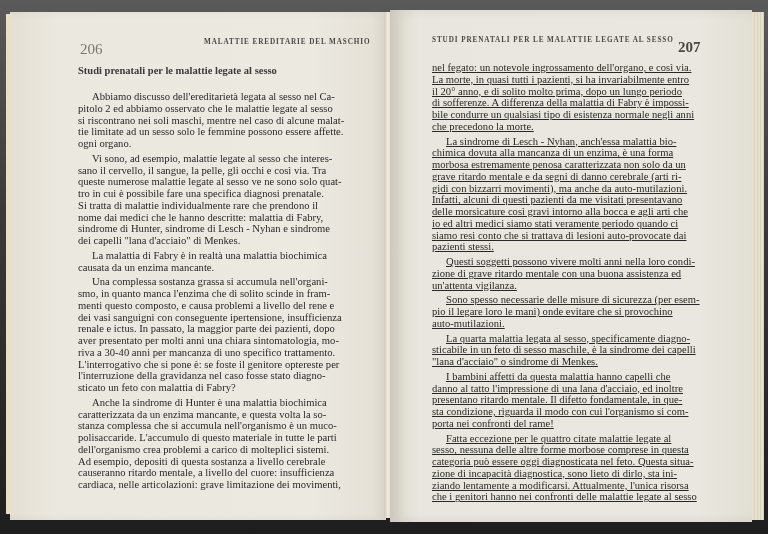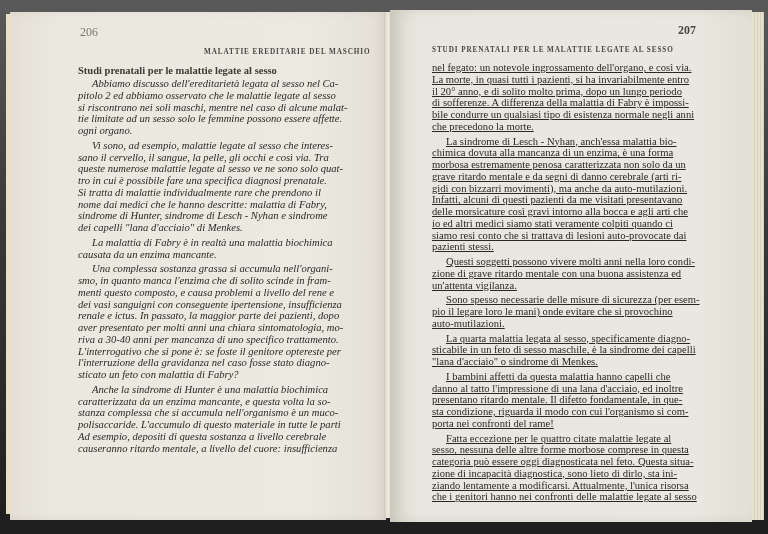--- a/index.html
+++ b/index.html
@@ -36,40 +36,40 @@
   }
   .right-edges {
     position: absolute; left: 744px; top: 4px; width: 12px; height: 508px;
     background: repeating-linear-gradient(90deg, #e6e1cf 0 2px, #d8d2bd 2px 3px);
   }
   .spine {
     position: absolute; left: 376px; top: 4px; width: 8px; height: 506px;
     background: linear-gradient(90deg, #cfc9b8, #f0ece2, #d5cfbe);
   }
   .running-head {
-    position: absolute; top: 36px;
+    position: absolute; top: 26px;
     font-size: 7.2px; letter-spacing: 0.9px;
     font-weight: bold; color: #4a4844;
   }
   .page-num {
-    position: absolute; top: 13px; font-size: 12px; color: #4a4844;
+    position: absolute; top: 29px; font-size: 15px; color: #4a4844;
   }
   .page-left .page-num { left: 70px; font-weight: normal; color: #7a776f; }
   .page-left .running-head { left: 194px; }
   .page-right .running-head { left: 42px; }
   .page-right .page-num { left: 288px; font-weight: bold; }
   .section-title {
     position: absolute; left: 68px; top: 53px;
     font-size: 10.5px; font-weight: bold; color: #3c3a36;
   }
   .text {
     position: absolute; font-size: 10.6px; line-height: 11.75px;
     text-align: justify;
   }
-  .page-left .text { left: 68px; top: 66px; width: 266px; font-style: italic; }
+  .page-left .text { left: 68px; top: 79px; width: 266px; }
   .page-right .text { left: 42px; top: 52px; width: 275px; text-decoration: underline; }
   .line { display: block; white-space: nowrap; height: 11.75px; }
   .line.ind { text-indent: 14px; }
   .para-gap { display: block; height: 3px; }
 </style>
 </head>
 <body>
 
 <div class="bg-top"></div>
 
@@ -108,22 +108,24 @@
         <span class="line">aver presentato per molti anni una chiara sintomatologia, mo-</span>
         <span class="line">riva a 30-40 anni per mancanza di uno specifico trattamento.</span>
         <span class="line">L'interrogativo che si pone è: se foste il genitore optereste per</span>
         <span class="line">l'interruzione della gravidanza nel caso fosse stato diagno-</span>
         <span class="line">sticato un feto con malattia di Fabry?</span>
         <span class="para-gap"></span>
         <span class="line ind">Anche la sindrome di Hunter è una malattia biochimica</span>
         <span class="line">caratterizzata da un enzima mancante, e questa volta la so-</span>
         <span class="line">stanza complessa che si accumula nell'organismo è un muco-</span>
         <span class="line">polisaccaride. L'accumulo di questo materiale in tutte le parti</span>
+        <span class="line">dell'organismo crea problemi a carico di molteplici sistemi.</span>
         <span class="line">Ad esempio, depositi di questa sostanza a livello cerebrale</span>
         <span class="line">causeranno ritardo mentale, a livello del cuore: insufficienza</span>
+        <span class="line">cardiaca, nelle articolazioni: grave limitazione dei movimenti,</span>
       </div>
   </div>
 
   <div class="spine"></div>
 
   <div class="page page-right">
     <span class="running-head">STUDI PRENATALI PER LE MALATTIE LEGATE AL SESSO</span>
     <span class="page-num">207</span>
     <div class="text" id="right-text">
         <span class="line">nel fegato: un notevole ingrossamento dell'organo, e così via.</span>
@@ -133,21 +135,21 @@
         <span class="line">bile condurre un qualsiasi tipo di esistenza normale negli anni</span>
         <span class="line">che precedono la morte.</span>
         <span class="para-gap"></span>
         <span class="line ind">La sindrome di Lesch - Nyhan, anch'essa malattia bio-</span>
         <span class="line">chimica dovuta alla mancanza di un enzima, è una forma</span>
         <span class="line">morbosa estremamente penosa caratterizzata non solo da un</span>
         <span class="line">grave ritardo mentale e da segni di danno cerebrale (arti ri-</span>
         <span class="line">gidi con bizzarri movimenti), ma anche da auto-mutilazioni.</span>
         <span class="line">Infatti, alcuni di questi pazienti da me visitati presentavano</span>
         <span class="line">delle morsicature così gravi intorno alla bocca e agli arti che</span>
-        <span class="line">io ed altri medici siamo stati veramente colpiti quando ci</span>
+        <span class="line">io ed altri medici siamo stati veramente periodo quando ci</span>
         <span class="line">siamo resi conto che si trattava di lesioni auto-provocate dai</span>
         <span class="line">pazienti stessi.</span>
         <span class="para-gap"></span>
         <span class="line ind">Questi soggetti possono vivere molti anni nella loro condi-</span>
         <span class="line">zione di grave ritardo mentale con una buona assistenza ed</span>
         <span class="line">un'attenta vigilanza.</span>
         <span class="para-gap"></span>
         <span class="line ind">Sono spesso necessarie delle misure di sicurezza (per esem-</span>
         <span class="line">pio il legare loro le mani) onde evitare che si provochino</span>
         <span class="line">auto-mutilazioni.</span>

